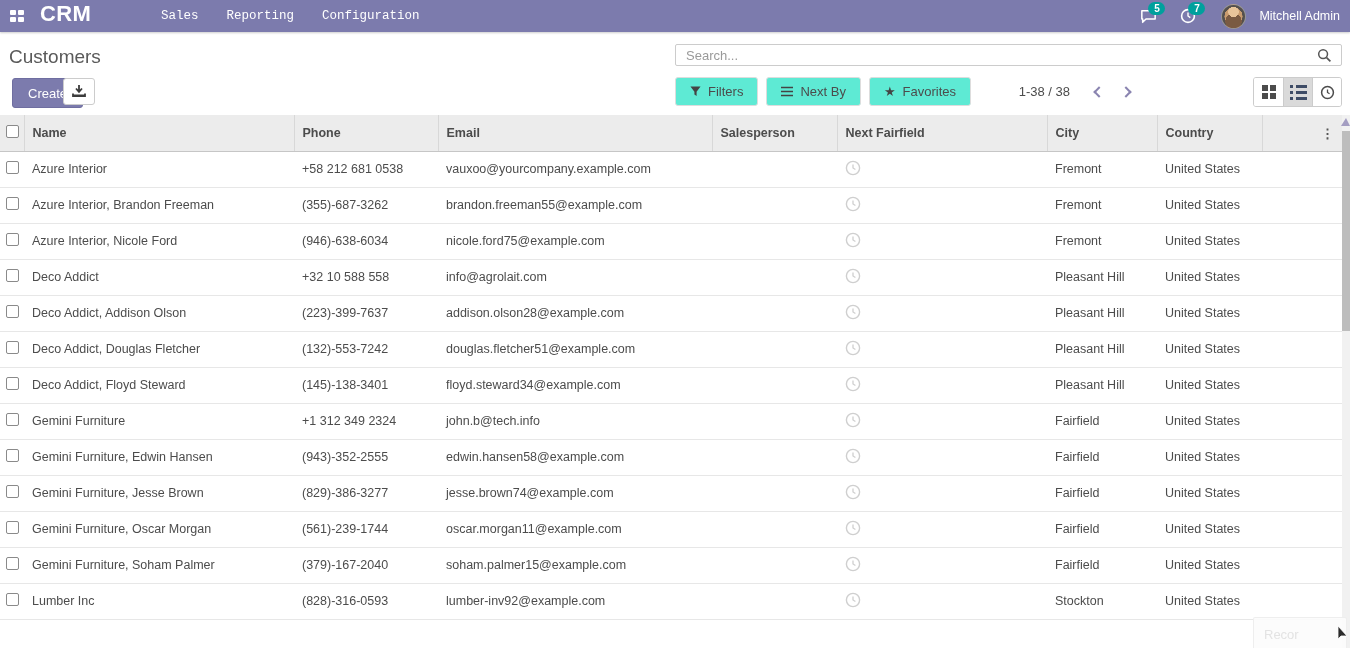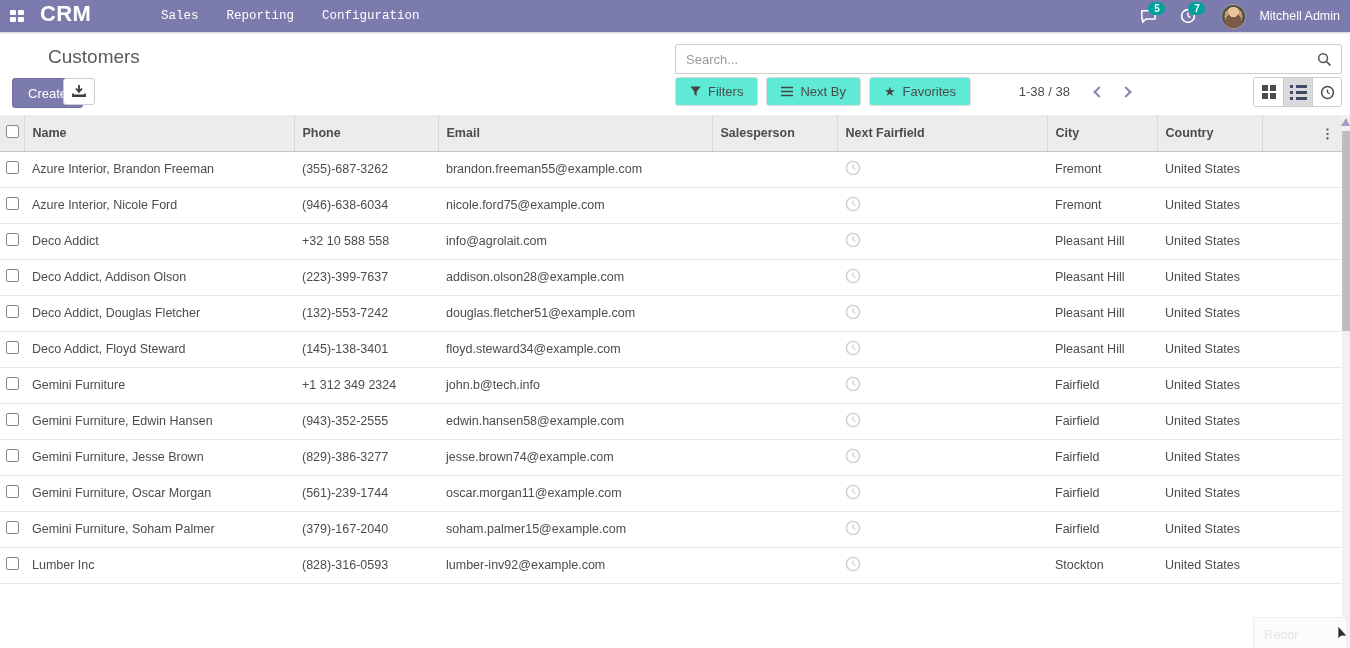--- a/index.html
+++ b/index.html
@@ -22,22 +22,22 @@
     font-size:10px; line-height:13px; min-width:17px; text-align:center; border-radius:8px; padding:0 4px; font-weight:bold; }
   .avatar { width:25px; height:25px; border-radius:50%; margin-left:10px;
     background:
       radial-gradient(circle at 50% 30%, #e8c49a 0 26%, transparent 27%),
       radial-gradient(circle at 50% 72%, #7a5a42 0 40%, transparent 41%),
       radial-gradient(circle at 50% 50%, #c99b6e 0 55%, #54504e 56%);
     border:1px solid rgba(255,255,255,.4); }
   .user-name { font-size:12.5px; margin-left:7px; }
 
   
-  .page-title { position:absolute; left:9px; top:46px; font-size:19px; color:#5a5a5a;margin-left:39px; }
-  .search-box { position:absolute; left:675px; top:44px; width:667px; height:30px;
+  .page-title { position:absolute; left:9px; top:46px; font-size:19px; color:#5a5a5a; }
+  .search-box { position:absolute; left:675px; top:44px; width:667px; height:22px;
     border:1px solid #ccc; border-radius:2px; background:#fff; display:flex; align-items:center; }
   .search-box input { flex:1; border:none; outline:none; font-size:13px; padding:0 10px;
     color:#444; font-family:"Liberation Sans",sans-serif; background:transparent; }
   .search-box input::placeholder { color:#9a9a9a; }
   .search-glass { margin-right:9px; cursor:pointer; display:flex; }
   .create-btn { position:absolute; left:12px; top:78px; height:30px; padding:0 15px;
     background:#7c7bad; border:1px solid #6f6ea0; border-radius:3px; color:#fff;
     font-size:13px; cursor:pointer; font-family:"Liberation Sans",sans-serif; }
   .export-btn { position:absolute; left:63px; top:78px; width:32px; height:27px;
     background:#fff; border:1px solid #ccc; border-radius:3px; cursor:pointer;
@@ -244,20 +244,34 @@
           <th>Salesperson</th>
           <th>Next Fairfield</th>
           <th>City</th>
           <th>Country</th>
           <th style="text-align: right;"><span class="dots-ico">⋮</span></th>
         </tr>
       </thead>
     <tbody>
         <tr>
           <td class="td-check"><span class="cb"></span></td>
+          <td>Azure Interior</td>
+          <td>+58 212 681 0538</td>
+          <td>vauxoo@yourcompany.example.com</td>
+          <td></td>
+          <td><svg width="16" height="16" viewBox="0 0 16 16">
+              <circle cx="8" cy="8" r="6.6" fill="none" stroke="#cfcfcf" stroke-width="1.4"></circle>
+              <path d="M8 4.6V8l2.4 1.5" fill="none" stroke="#cfcfcf" stroke-width="1.3"></path>
+            </svg></td>
+          <td>Fremont</td>
+          <td>United States</td>
+          <td></td>
+        </tr>
+        <tr>
+          <td class="td-check"><span class="cb"></span></td>
           <td>Azure Interior, Brandon Freeman</td>
           <td>(355)-687-3262</td>
           <td>brandon.freeman55@example.com</td>
           <td></td>
           <td><svg width="16" height="16" viewBox="0 0 16 16">
               <circle cx="8" cy="8" r="6.6" fill="none" stroke="#cfcfcf" stroke-width="1.4"></circle>
               <path d="M8 4.6V8l2.4 1.5" fill="none" stroke="#cfcfcf" stroke-width="1.3"></path>
             </svg></td>
           <td>Fremont</td>
           <td>United States</td>

